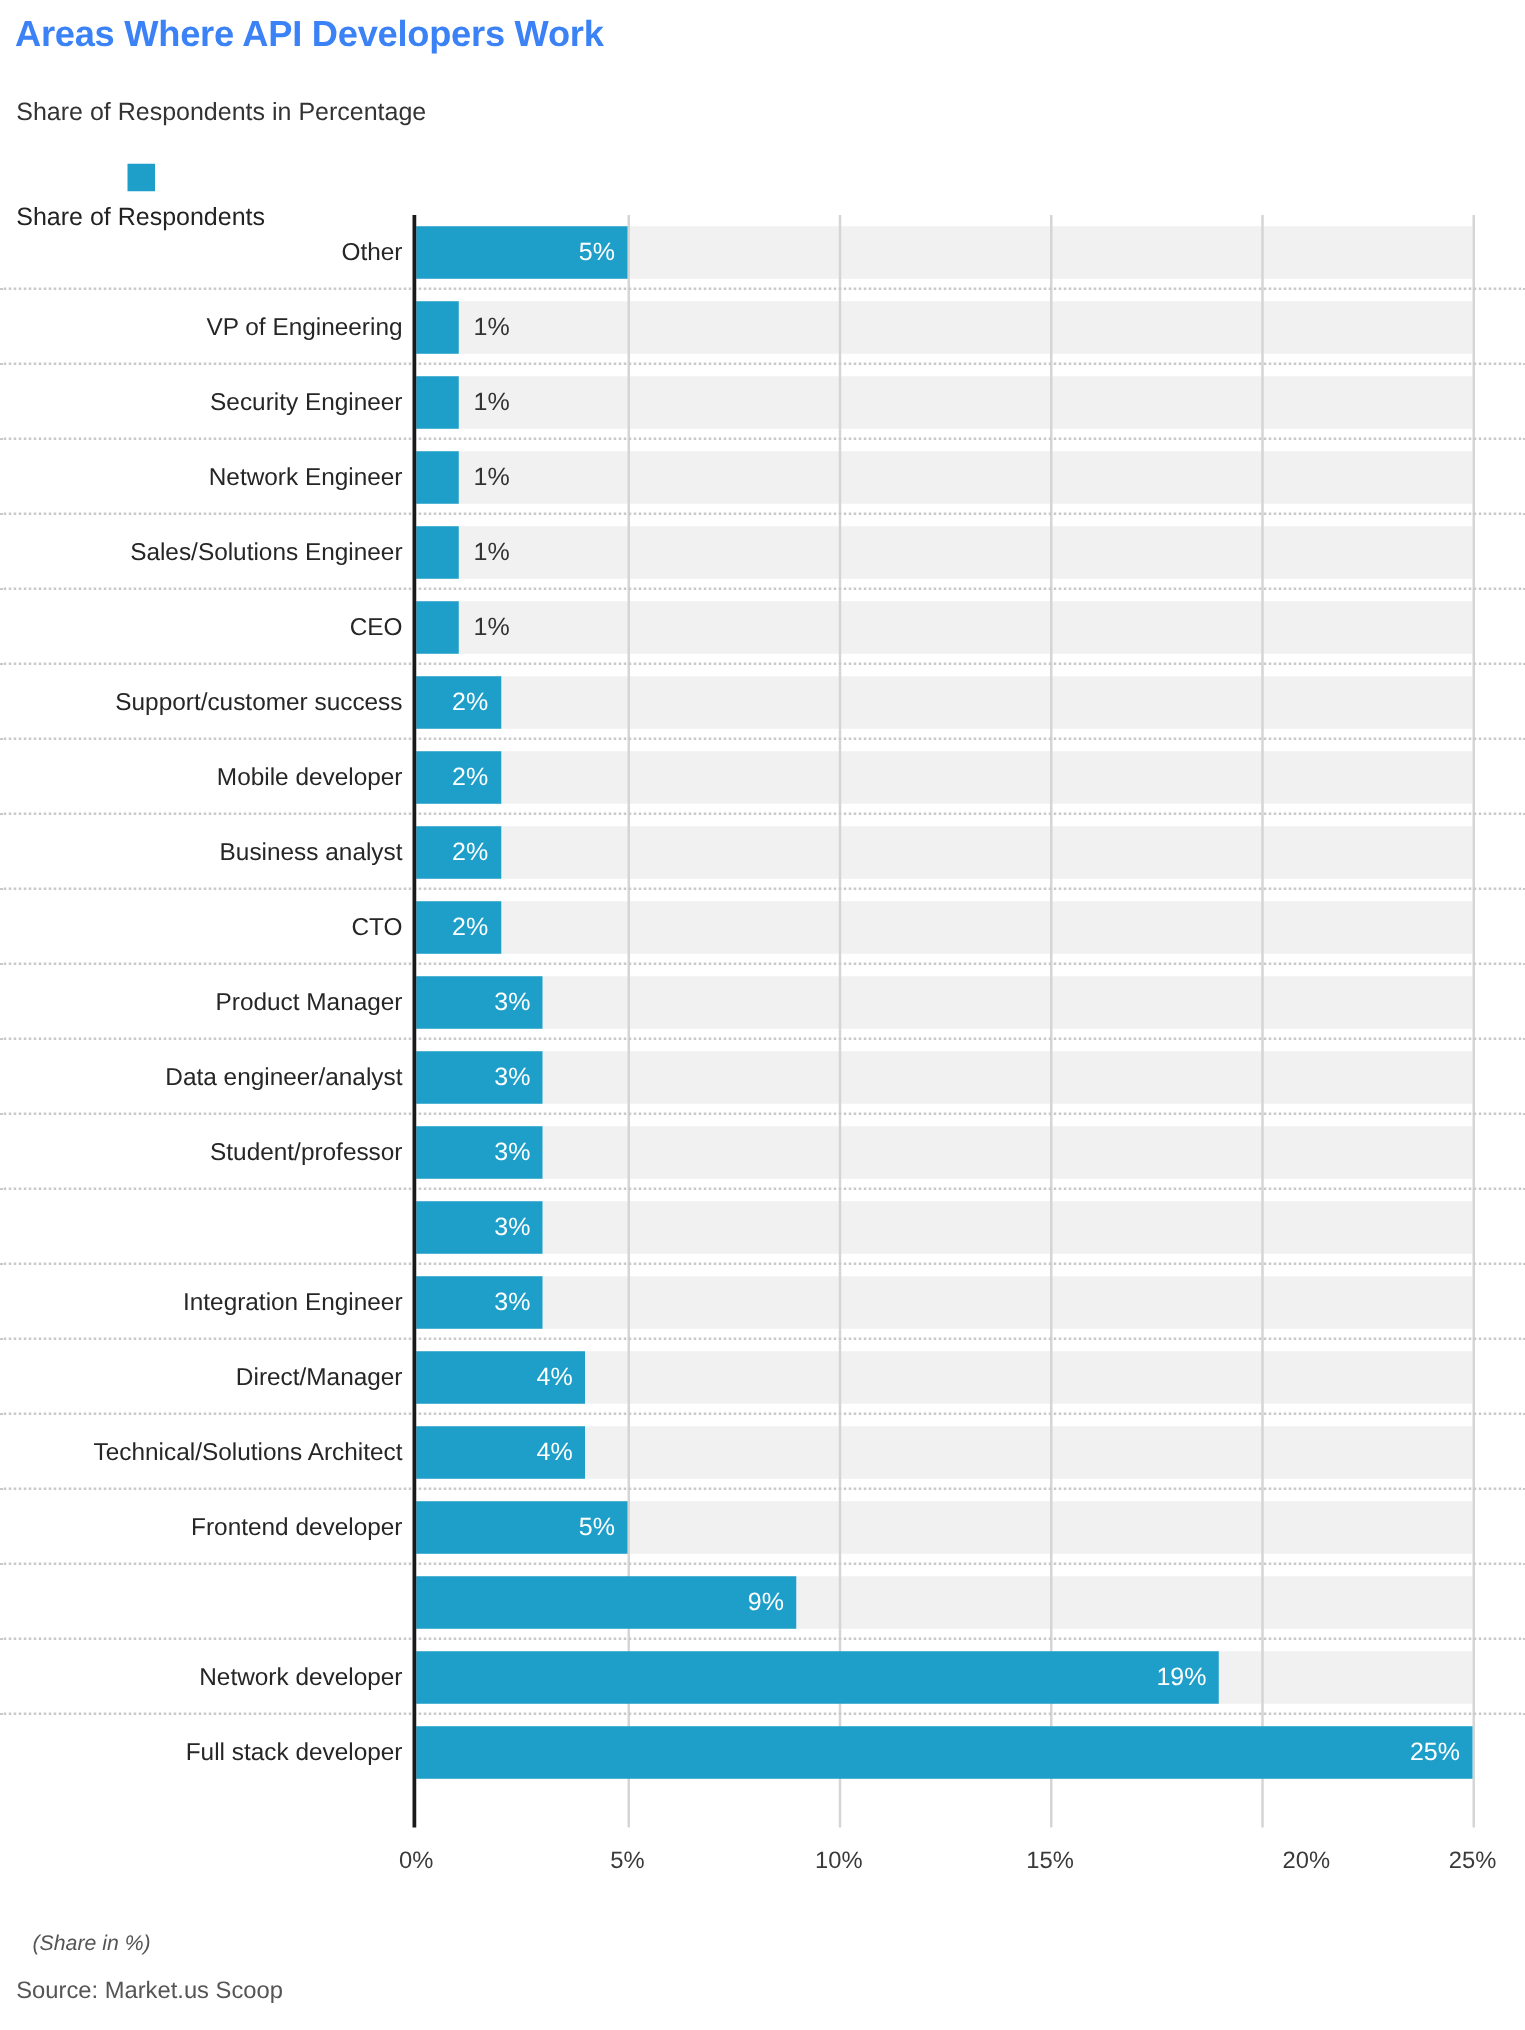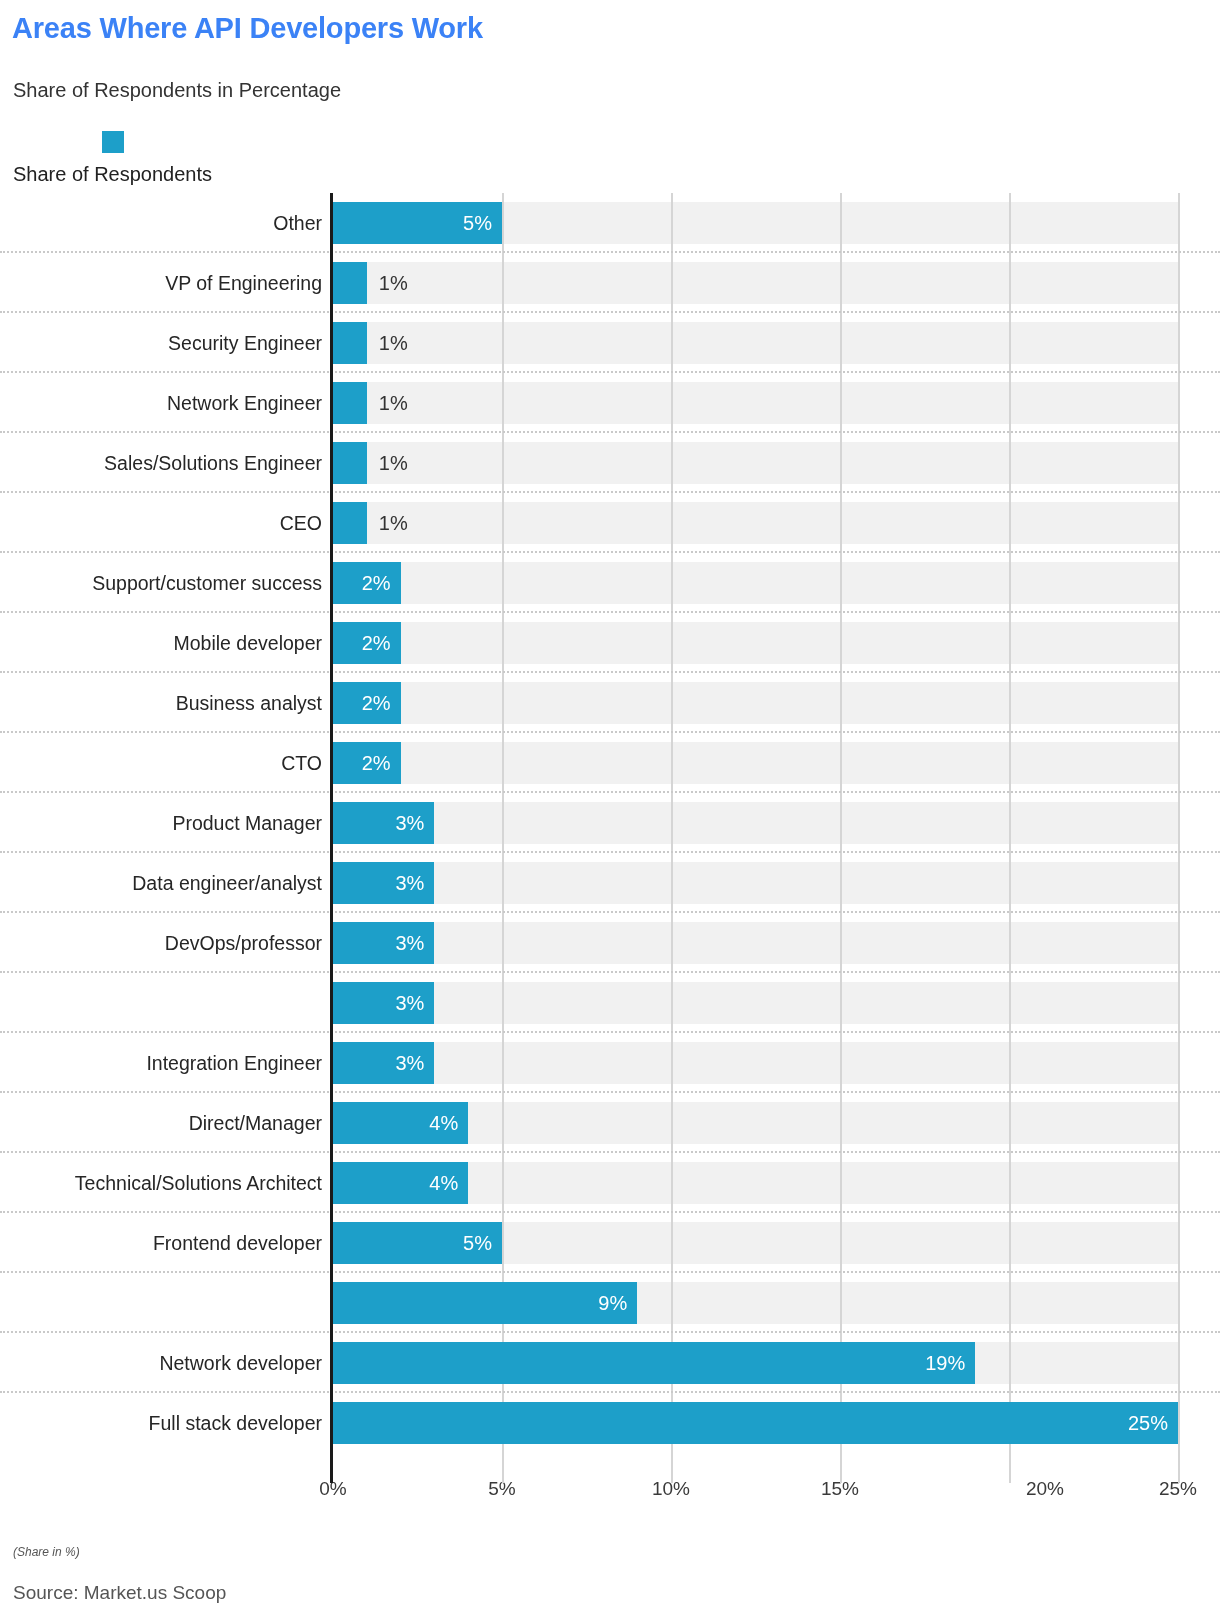--- a/index.html
+++ b/index.html
@@ -55,21 +55,21 @@
   .legend-label {
     font-size: 20px;
     color: #222222;
     white-space: nowrap;
   }
 
   
   .plot-wrap {
     position: absolute;
     left: 0;
-    top: 193px;
+    top: 172px;
     width: 1212px;
     height: 1290px;
   }
   
   .axis-line {
     position: absolute;
     left: 330px;
     top: 0px;
     width: 3px;
     height: 1290px;
@@ -187,23 +187,23 @@
     top: 0;
     font-size: 19px;
     color: #3a3a3a;
     transform: translateX(-50%);
     white-space: nowrap;
   }
 
   
   .footer-note {
     position: absolute;
-    left: 13px;
+    left: 26px;
     top: 1545px;
-    font-size: 12px;
+    font-size: 17px;
     font-style: italic;
     color: #555555;
     white-space: nowrap;
   }
   .footer-source {
     position: absolute;
     left: 13px;
     top: 1582px;
     font-size: 19px;
     color: #555555;
@@ -303,21 +303,21 @@
         </div>
       </div>
       <div class="row">
         <div class="cat-label">Data engineer/analyst</div>
         <div class="track"></div>
         <div class="bar" style="width: 101.4px;">
           <span class="bar-value-in">3%</span>
         </div>
       </div>
       <div class="row">
-        <div class="cat-label">DevOps/professor</div>
+        <div class="cat-label">Student/professor</div>
         <div class="track"></div>
         <div class="bar" style="width: 101.4px;">
           <span class="bar-value-in">3%</span>
         </div>
       </div>
       <div class="row">
         <div class="track"></div>
         <div class="bar" style="width: 101.4px;">
           <span class="bar-value-in">3%</span>
         </div>

